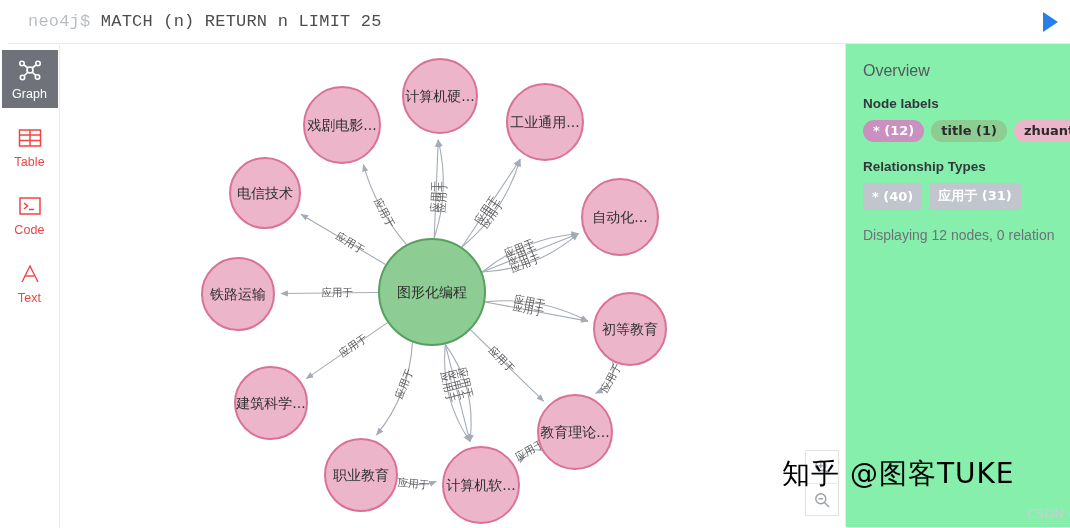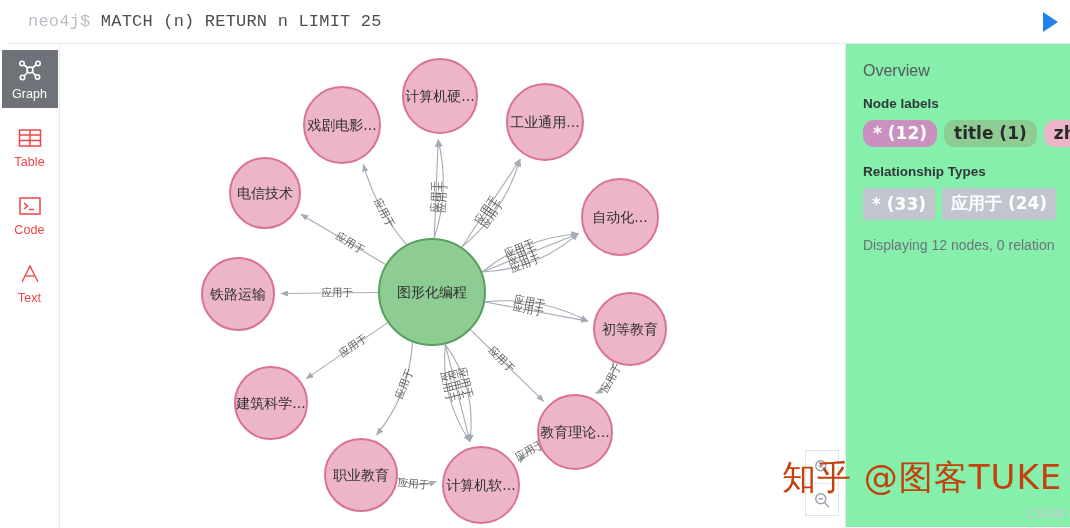--- a/index.html
+++ b/index.html
@@ -115,38 +115,38 @@
     font-size: 16px; color: #55575c; font-weight: normal;
     margin-bottom: 16px;
   }
   .ov-section {
     font-size: 13.5px; color: #33373b; font-weight: bold;
     margin-bottom: 9px;
   }
   .badge-row { display: flex; flex-wrap: nowrap; gap: 7px; margin-bottom: 17px; }
   .badge {
     display: inline-flex; align-items: center;
-    font-size: 17px; font-weight: bold;
+    font-size: 13px; font-weight: bold;
     border-radius: 11px; padding: 3px 10px 4px 10px;
     white-space: nowrap; cursor: pointer;
     font-family: "DejaVu Sans", "Liberation Sans", sans-serif;
   }
   .badge-rel {
     border-radius: 3px;
     padding: 4px 9px 5px 9px;
   }
   .ov-status {
     font-size: 14px; color: #6d7278; margin-top: 4px;
     white-space: nowrap;
   }
 
   
   .wm-main {
     position: absolute; left: 782px; top: 455px;
-    font-size: 34px; color: #c2410c;
+    font-size: 28px; color: #000000;
     font-family: "DejaVu Sans", "Liberation Sans", sans-serif;
     letter-spacing: 1px; white-space: nowrap;
     pointer-events: none; z-index: 5;
   }
   .wm-sub {
     position: absolute; left: 982px; top: 505px;
     font-size: 13px; color: #c9ced4;
     font-family: "DejaVu Sans", "Liberation Sans", sans-serif;
     white-space: nowrap; pointer-events: none; z-index: 5; margin-left: 45px;
   }
@@ -346,22 +346,22 @@
 
     <div class="ov-section">Node labels</div>
     <div class="badge-row" id="node-label-badges">
         <div class="badge" style="background: rgb(201, 144, 192); color: rgb(255, 255, 255);">* (12)</div>
         <div class="badge" style="background: rgb(141, 204, 147); color: rgb(43, 43, 43);">title (1)</div>
         <div class="badge" style="background: rgb(236, 181, 201); color: rgb(43, 43, 43);">zhuanti (11)</div>
       </div>
 
     <div class="ov-section">Relationship Types</div>
     <div class="badge-row" id="rel-type-badges">
-        <div class="badge badge-rel" style="background: rgb(192, 197, 206); color: rgb(255, 255, 255);">* (33)</div>
-        <div class="badge badge-rel" style="background: rgb(192, 197, 206); color: rgb(255, 255, 255);">应用于 (24)</div>
+        <div class="badge badge-rel" style="background: rgb(192, 197, 206); color: rgb(255, 255, 255);">* (40)</div>
+        <div class="badge badge-rel" style="background: rgb(192, 197, 206); color: rgb(255, 255, 255);">应用于 (31)</div>
       </div>
 
     <div class="ov-status">Displaying 12 nodes, 0 relation</div>
   </div>
 
   <div class="wm-main">知乎 @图客TUKE</div>
   <div class="wm-sub">CSDN @虾滑枣梨</div>
 
 </div>
 

